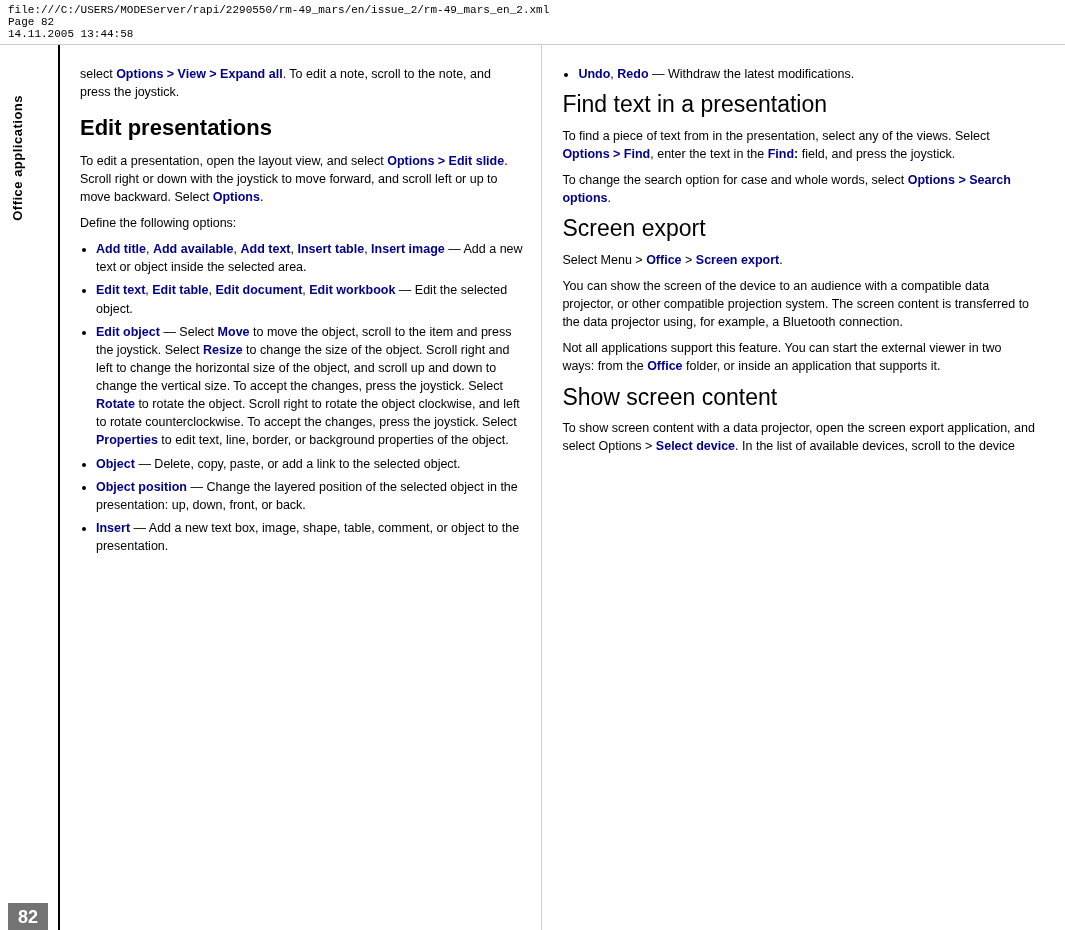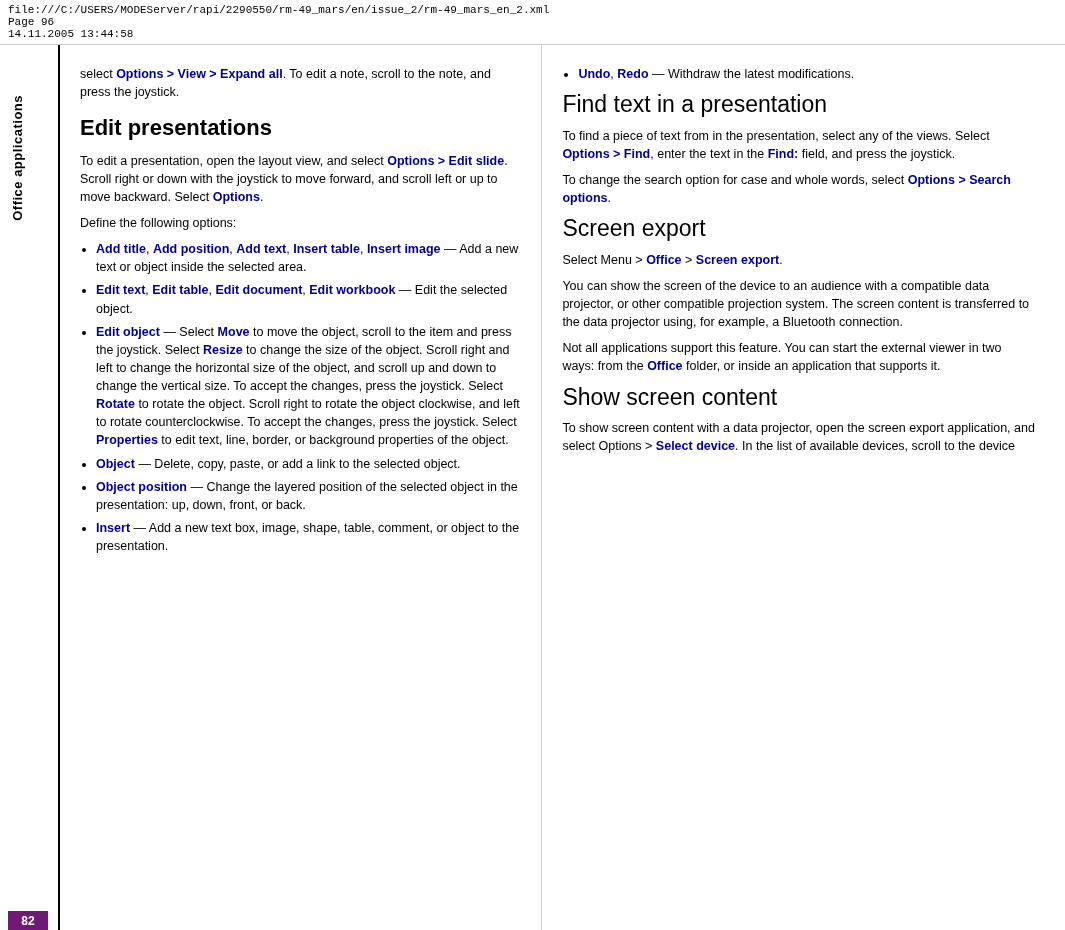--- a/index.html
+++ b/index.html
@@ -49,27 +49,27 @@
       color: #000;
       margin-left: 10px;
       margin-top: 10px;
     }
 
     .page-number-box {
       position: absolute;
       bottom: 20px;
       left: 8px;
       width: 40px;
-      height: 20px;
-      background: #701a75;
+      height: 28px;
+      background: #737373;
       color: #fff;
       display: flex;
       align-items: center;
       justify-content: center;
-      font-size: 12px;
+      font-size: 18px;
       font-weight: bold;
     }
 
     .content-area {
       flex: 1;
       display: flex;
       padding: 0;
       overflow: hidden;
     }
 
@@ -132,21 +132,21 @@
     .bold-link {
       color: #00008B;
       font-weight: bold;
     }
   </style>
 </head>
 <body>
 
 <div class="top-bar">
   <span>file:///C:/USERS/MODEServer/rapi/2290550/rm-49_mars/en/issue_2/rm-49_mars_en_2.xml</span>
-  <span>Page 96</span>
+  <span>Page 82</span>
   <span>14.11.2005 13:44:58</span>
 </div>
 
 <div class="main-content">
   <div class="sidebar">
     <span class="sidebar-label">Office applications</span>
     <div class="page-number-box">82</div>
   </div>
 
   <div class="content-area">
@@ -159,21 +159,21 @@
       <h2>Edit presentations</h2>
 
       <p>
         To edit a presentation, open the layout view, and select <span class="link">Options &gt; Edit slide</span>. Scroll right or down with the joystick to move forward, and scroll left or up to move backward. Select <span class="link">Options</span>.
       </p>
 
       <p>Define the following options:</p>
 
       <ul>
         <li>
-          <span class="bold-link">Add title</span>, <span class="bold-link">Add position</span>, <span class="bold-link">Add text</span>, <span class="bold-link">Insert table</span>, <span class="bold-link">Insert image</span> — Add a new text or object inside the selected area.
+          <span class="bold-link">Add title</span>, <span class="bold-link">Add available</span>, <span class="bold-link">Add text</span>, <span class="bold-link">Insert table</span>, <span class="bold-link">Insert image</span> — Add a new text or object inside the selected area.
         </li>
         <li>
           <span class="bold-link">Edit text</span>, <span class="bold-link">Edit table</span>, <span class="bold-link">Edit document</span>, <span class="bold-link">Edit workbook</span> — Edit the selected object.
         </li>
         <li>
           <span class="bold-link">Edit object</span> — Select <span class="link">Move</span> to move the object, scroll to the item and press the joystick. Select <span class="link">Resize</span> to change the size of the object. Scroll right and left to change the horizontal size of the object, and scroll up and down to change the vertical size. To accept the changes, press the joystick. Select <span class="link">Rotate</span> to rotate the object. Scroll right to rotate the object clockwise, and left to rotate counterclockwise. To accept the changes, press the joystick. Select <span class="link">Properties</span> to edit text, line, border, or background properties of the object.
         </li>
         <li>
           <span class="bold-link">Object</span> — Delete, copy, paste, or add a link to the selected object.
         </li>

